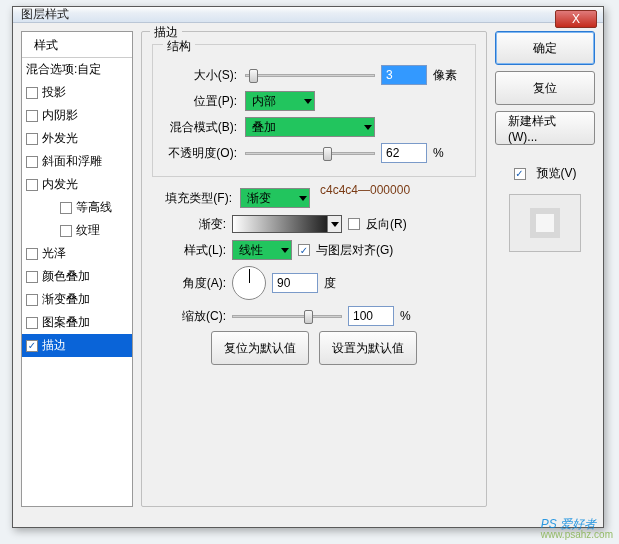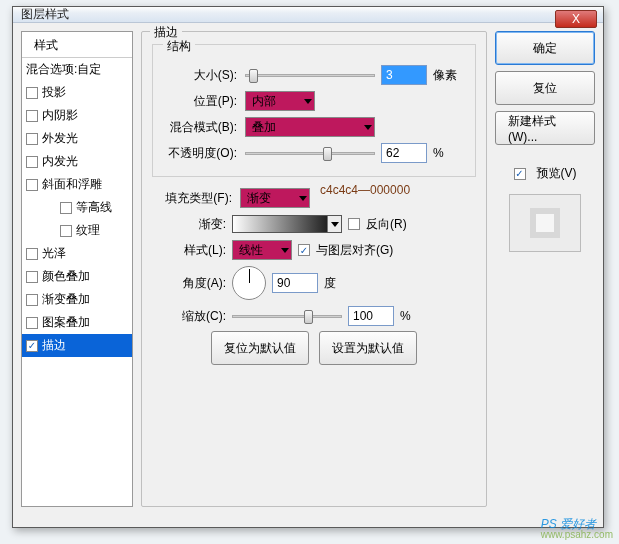--- a/index.html
+++ b/index.html
@@ -22,21 +22,21 @@
 .subgroup{border:1px solid #cfcfcf;padding:8px;margin-bottom:10px}
 .sub-legend{position:relative;top:-15px;left:2px;background:#f0f0f0;display:inline-block;padding:0 4px}
 .row{display:flex;align-items:center;gap:6px;margin:4px 0;height:22px}
 .lbl{width:78px;text-align:right;padding-right:2px}
 .lbl2{width:70px;text-align:right}
 .slider{flex:0 0 130px;height:16px;position:relative}
 .slider .track{position:absolute;left:0;right:0;top:7px;height:3px;background:#d0d0d0;border:1px solid #aaa}
 .slider .thumb{position:absolute;top:2px;width:9px;height:14px;background:linear-gradient(#f8f8f8,#ccc);border:1px solid #777;border-radius:2px}
 .num{width:46px;height:20px;border:1px solid #7a9ac9;background:#fff;text-align:left;padding:2px 4px}
 .num.sel{background:#3399ff;color:#fff}
-.sel-box{height:20px;border:1px solid #888;background:#be185d;display:flex;align-items:center;justify-content:space-between;padding:0 2px 0 6px}
+.sel-box{height:20px;border:1px solid #888;background:#22c55e;display:flex;align-items:center;justify-content:space-between;padding:0 2px 0 6px}
 .tri{width:0;height:0;border-left:4px solid transparent;border-right:4px solid transparent;border-top:5px solid #000}
 .grad-box{width:110px;height:18px;border:1px solid #555;background:linear-gradient(to right,#fff,#000);display:flex;justify-content:flex-end;align-items:center}
 .grad-box .dd{width:14px;height:100%;background:#ececec;border-left:1px solid #777;display:flex;align-items:center;justify-content:center}
 .angle-dial{width:34px;height:34px;border:1px solid #888;border-radius:50%;background:#fff;position:relative}
 .angle-dial::after{content:"";position:absolute;left:50%;top:2px;width:1px;height:14px;background:#000}
 .btn{height:22px;padding:16px 12px;background:linear-gradient(#fdfdfd,#e6e6e6);border:1px solid #8a8a8a;border-radius:3px;cursor:pointer;display:inline-flex;align-items:center;justify-content:center}
 .btn.primary{border:1px solid #2a7ad4;box-shadow:0 0 0 1px #7fb7f2 inset}
 .right{width:100px;display:flex;flex-direction:column;gap:6px;align-items:stretch}
 .right .btn{width:100%}
 .preview-chk{display:flex;align-items:center;gap:11px;justify-content:center;margin-top:14px}
@@ -71,25 +71,25 @@
           <div class="item">
             <span class="chk"></span>
             <span>内阴影</span>
           </div>
           <div class="item">
             <span class="chk"></span>
             <span>外发光</span>
           </div>
           <div class="item">
             <span class="chk"></span>
+            <span>斜面和浮雕</span>
+          </div>
+          <div class="item">
+            <span class="chk"></span>
             <span>内发光</span>
-          </div>
-          <div class="item">
-            <span class="chk"></span>
-            <span>斜面和浮雕</span>
           </div>
           <div class="item indent">
             <span class="chk"></span>
             <span>等高线</span>
           </div>
           <div class="item indent">
             <span class="chk"></span>
             <span>纹理</span>
           </div>
           <div class="item">

